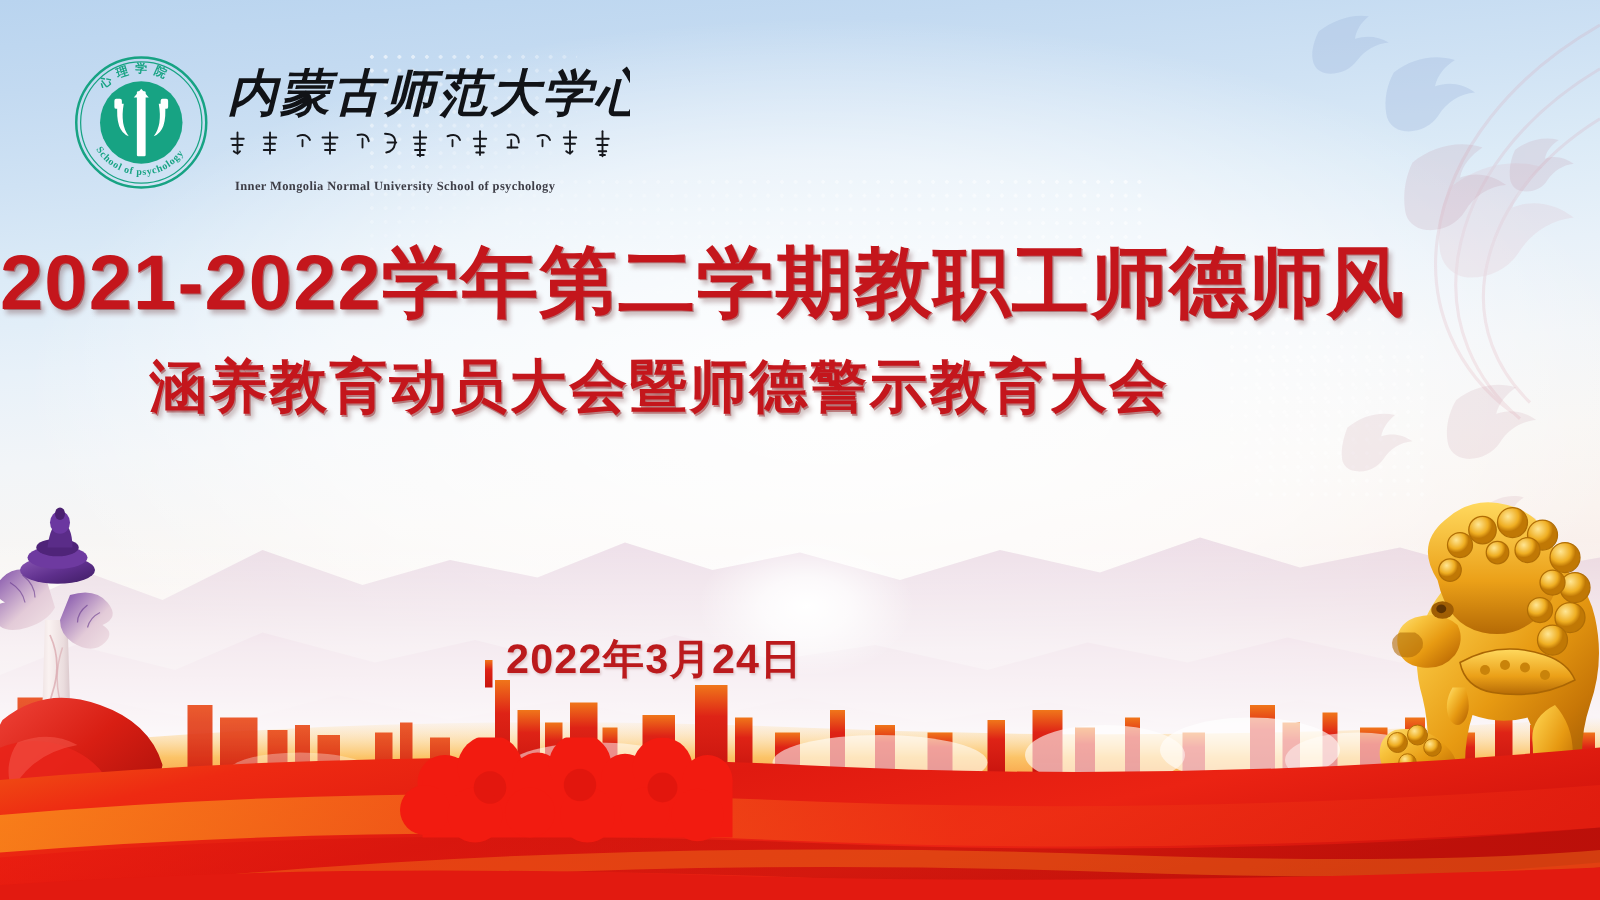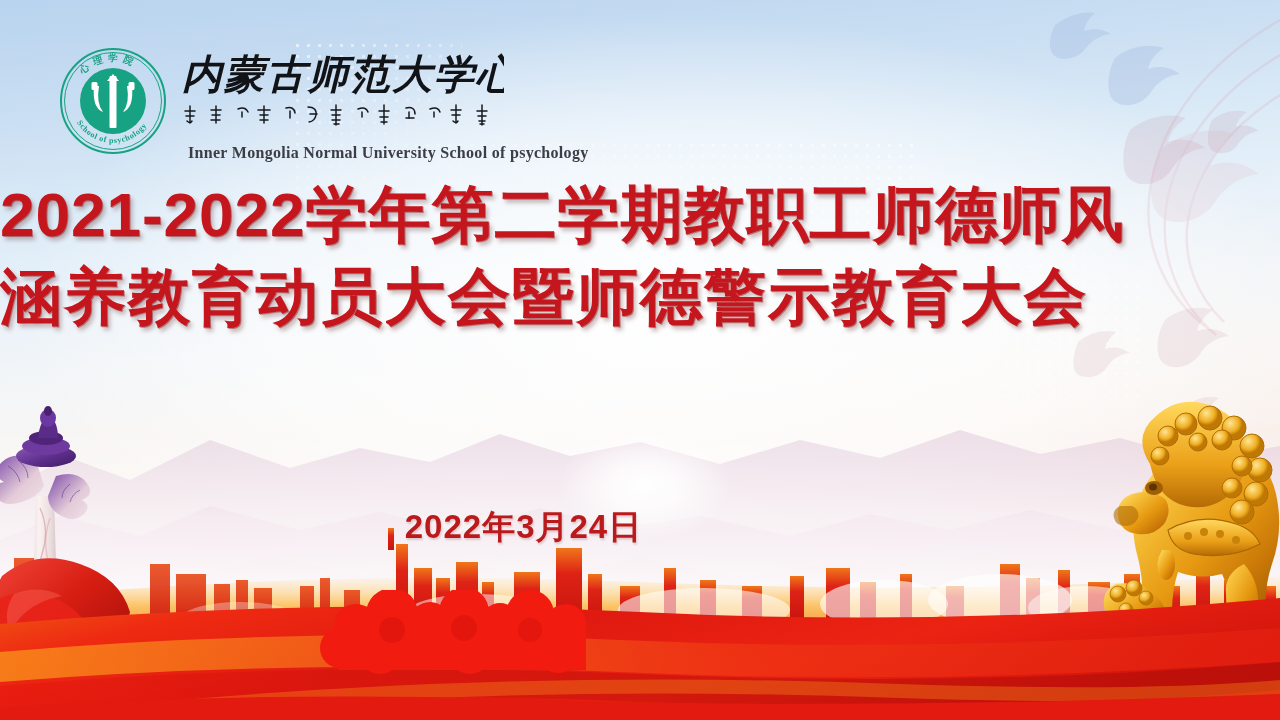--- a/index.html
+++ b/index.html
@@ -66,37 +66,37 @@
     background:radial-gradient(ellipse at center, rgba(255,255,255,1) 0%, rgba(255,255,255,0.75) 30%, rgba(255,255,255,0) 72%);
   }
 
   
   .header { position:absolute; left:58px; top:42px; display:flex; align-items:center; }
   .logo-mark { position:relative; width:110px; height:110px; flex:0 0 auto; }
   .logo-text { margin-left:14px; position:relative; top:2px; }
   .brand-cn { display:block; height:60px; }
   .brand-mn { display:block; height:26px; margin-top:-2px; }
   .brand-en {
-    display:block; font-size:16px; letter-spacing:.3px; color:#3d3d46;
+    display:block; font-size:10px; letter-spacing:.3px; color:#3d3d46;
     font-family:"Liberation Serif", serif; font-weight:700; margin-top:16px; padding-left:6px;
   }
 
   
-  .titles { position:absolute; left:0; top:174px; width:1055px; text-align:center; }
+  .titles { position:absolute; left:0; top:186px; width:1055px; text-align:center; }
   .title-line {
     font-family:"Liberation Sans", sans-serif;
     font-weight:700;
     font-size:62px;
     line-height:82px;
     letter-spacing:1px;
     color:#c4161c;
     text-shadow:3px 4px 4px rgba(90,30,30,0.30), 1px 1px 0 rgba(160,20,25,0.45);
     white-space:nowrap;
   }
-  .title-line.l2 { font-size:62px; letter-spacing:2px; }
+  .title-line.l2 { font-size:46px; letter-spacing:2px; }
 
   .date-line {
     position:absolute; left:0; top:505px; width:1047px; text-align:center;
     font-family:"Liberation Sans", sans-serif;
     font-weight:700; font-size:33px; color:#bb1a1c;
     letter-spacing:1px;
     text-shadow:1px 2px 2px rgba(120,40,40,0.2);
   }
 
   

